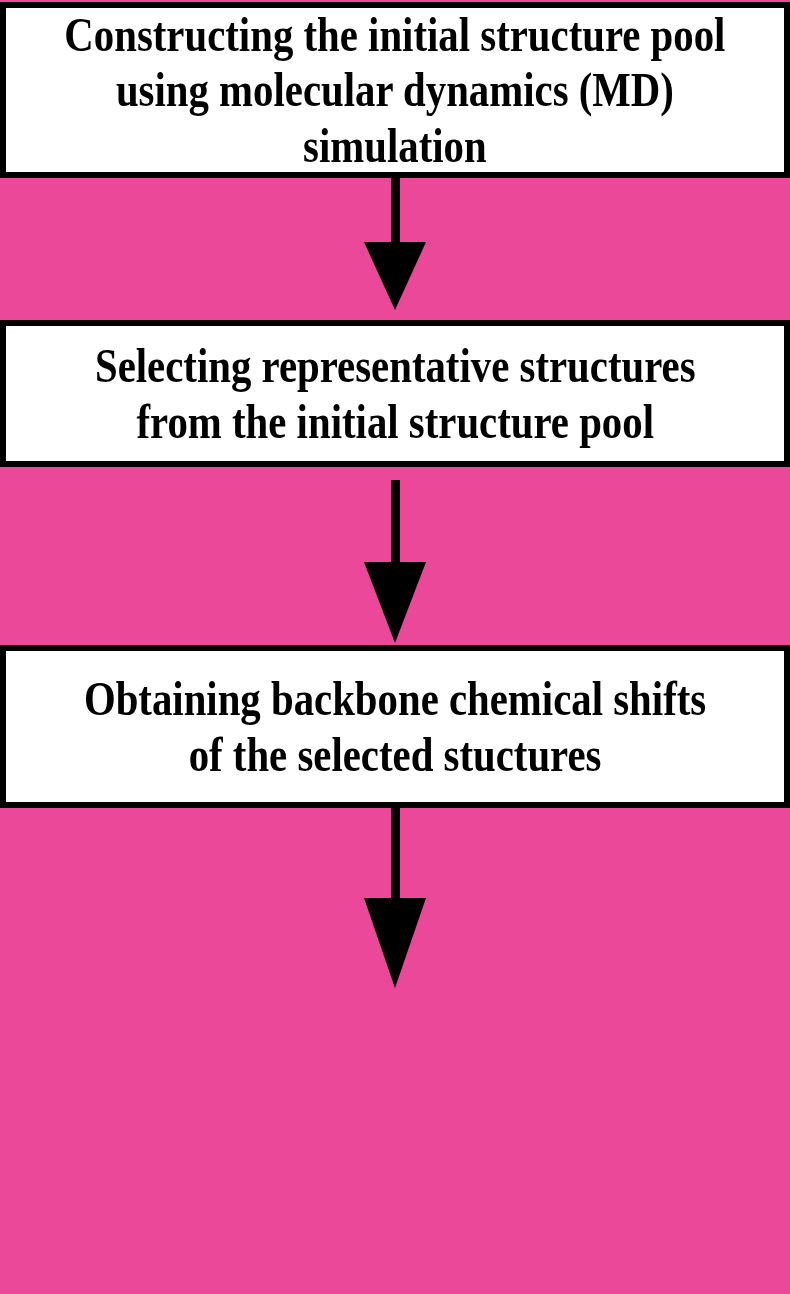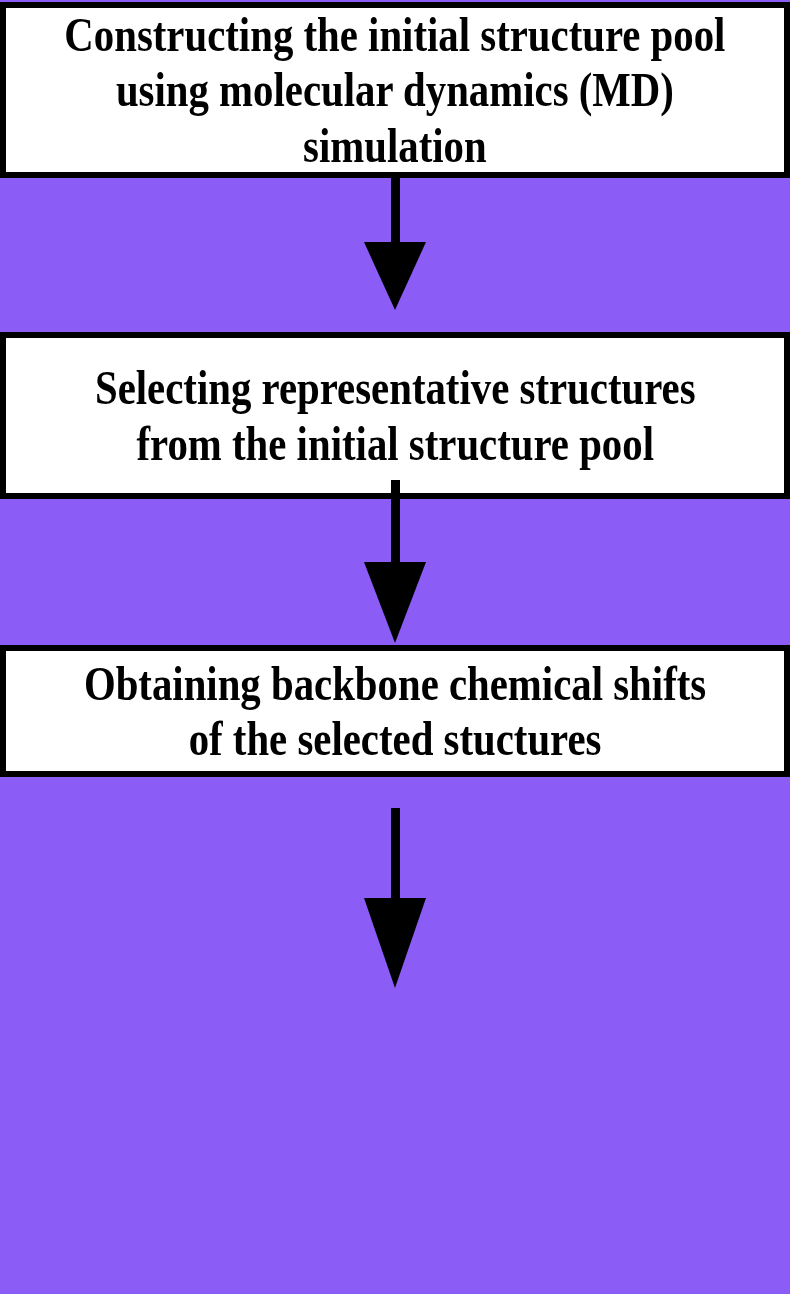--- a/index.html
+++ b/index.html
@@ -4,21 +4,21 @@
 <style>
   html, body {
     margin: 0;
     padding: 0;
     background: #ffffff;
   }
   .canvas {
     position: relative;
     width: 790px;
     height: 1294px;
-    background: #8b5cf6;
+    background: #ec4899;
     overflow: hidden;
     font-family: "Liberation Serif", serif;
     font-weight: bold;
     color: #000000;
   }
   
   .node {
     position: absolute;
     left: 0;
     width: 790px;
@@ -31,22 +31,22 @@
   }
   .node-text {
     white-space: pre-line;
     font-size: 48px;
     line-height: 1.15;
     text-align: center;
     transform: scaleX(0.85);
     transform-origin: center center;
   }
   #box1 { top: 2px;   height: 176px; }
-  #box2 { top: 332px; height: 167px; }
-  #box3 { top: 645px; height: 132px; }
+  #box2 { top: 320px; height: 147px; }
+  #box3 { top: 645px; height: 163px; }
   #box4 { top: 990px; height: 304px; justify-content: flex-start; }
   #box4 .node-text {
     text-align: left;
     transform-origin: left center;
     margin-left: 45px;
     line-height: 1.18;
   }
   
   .arrow {
     position: absolute;

